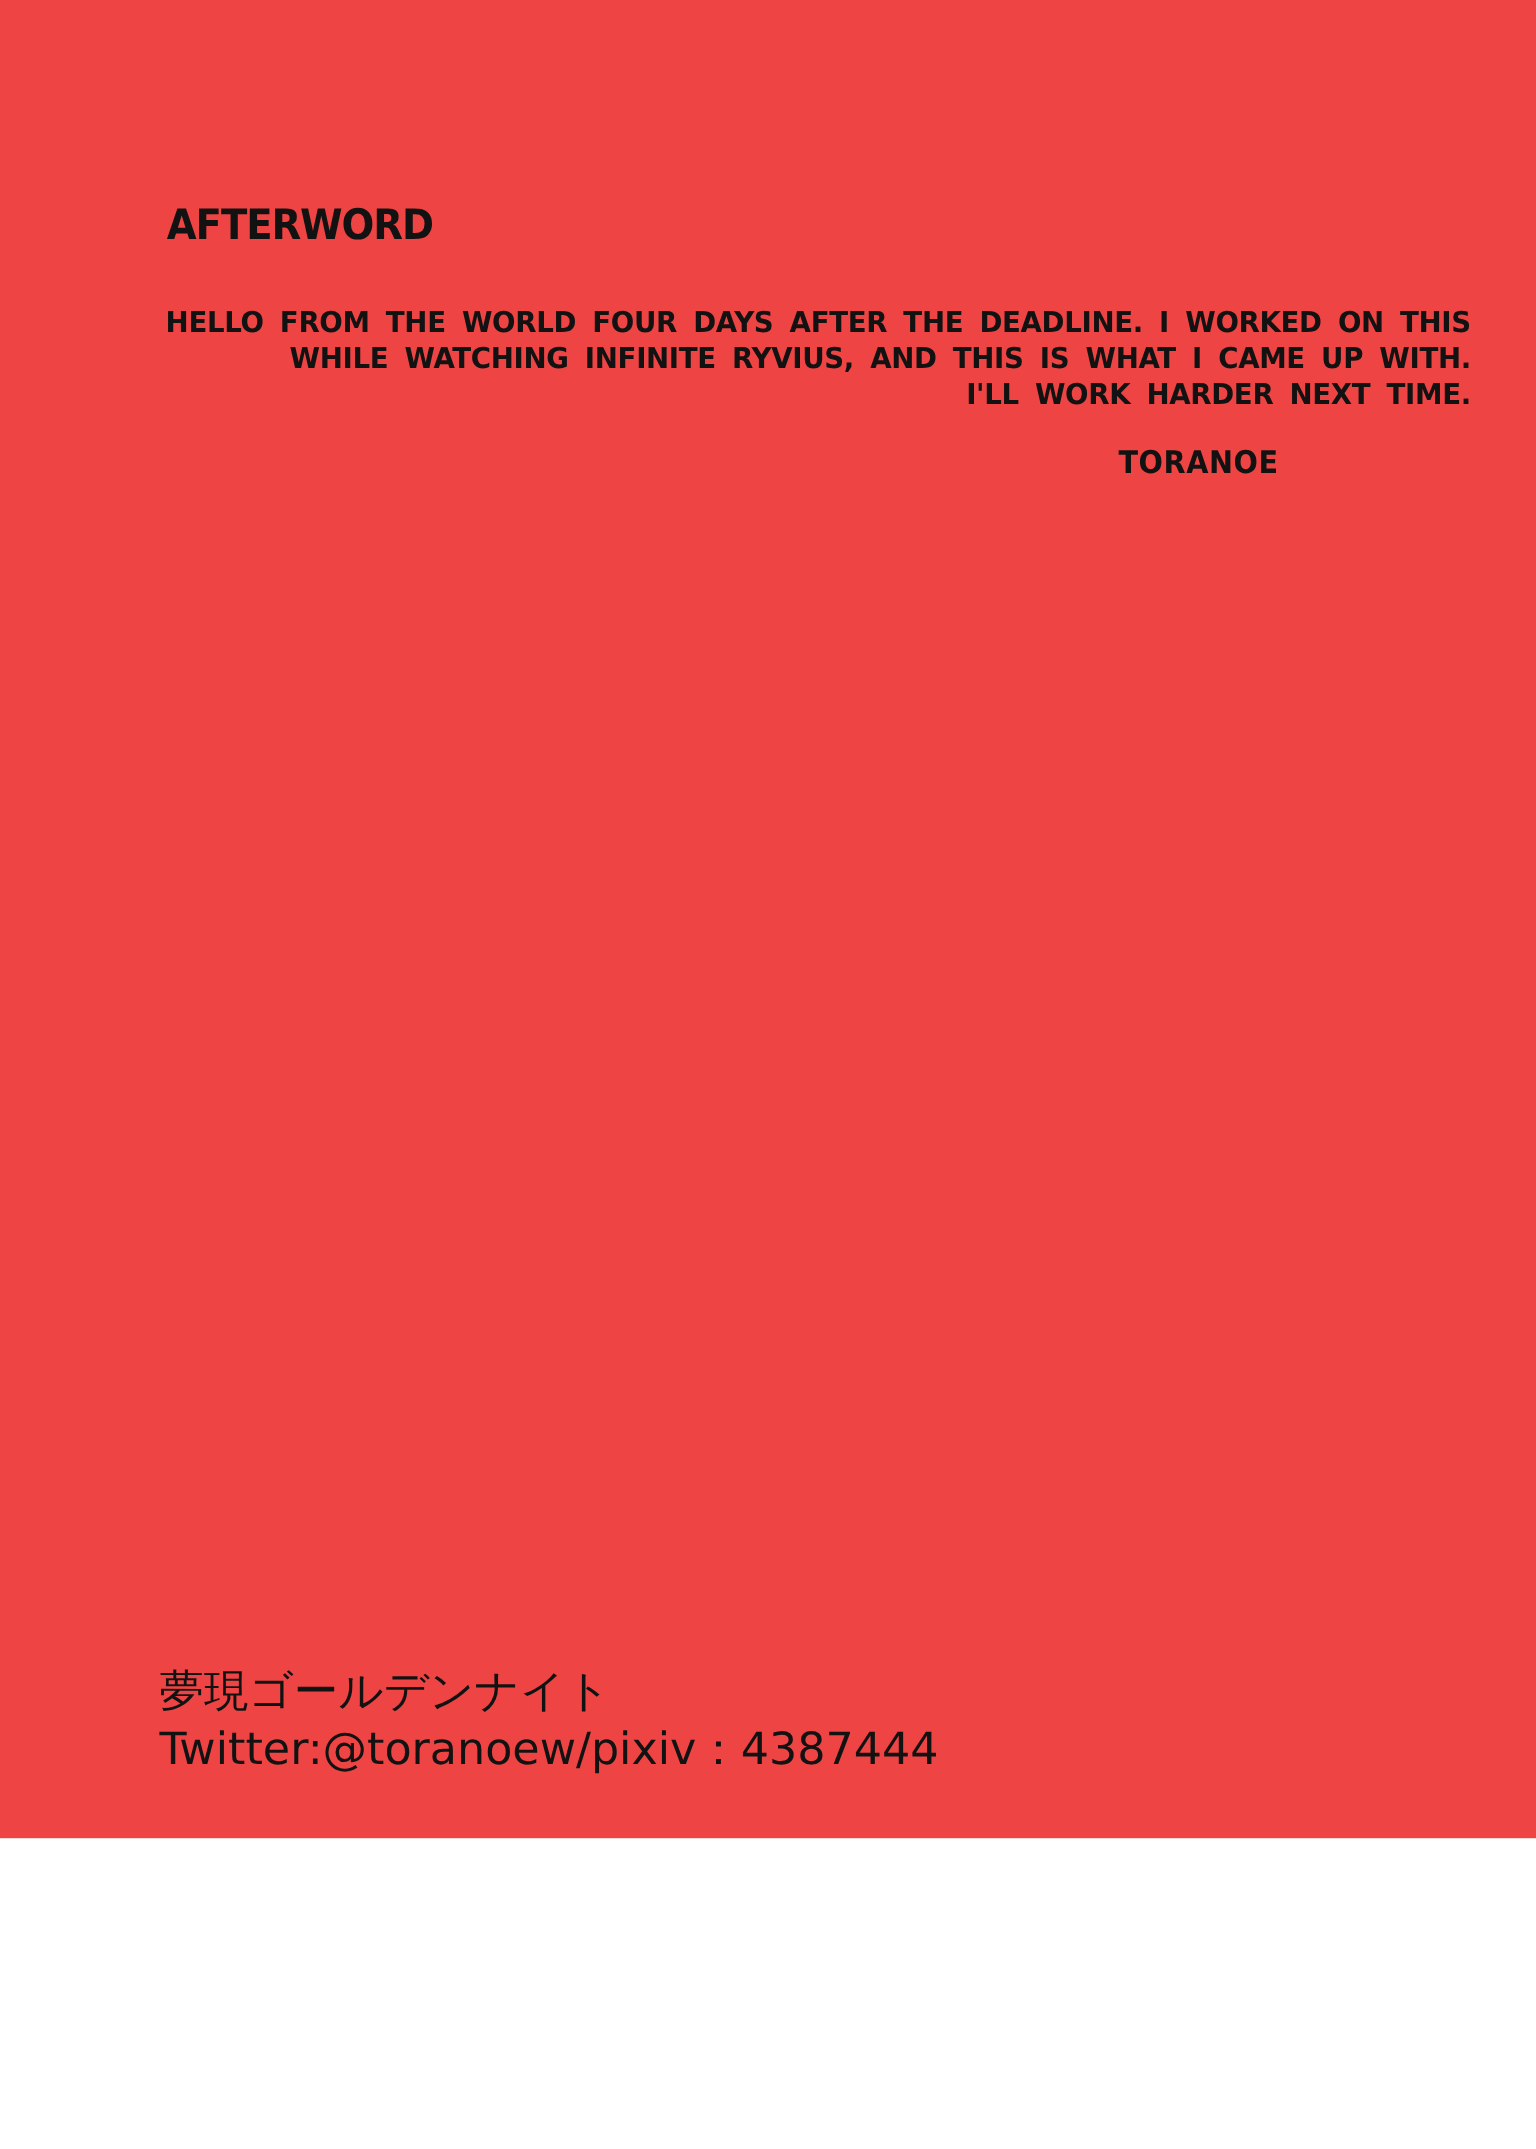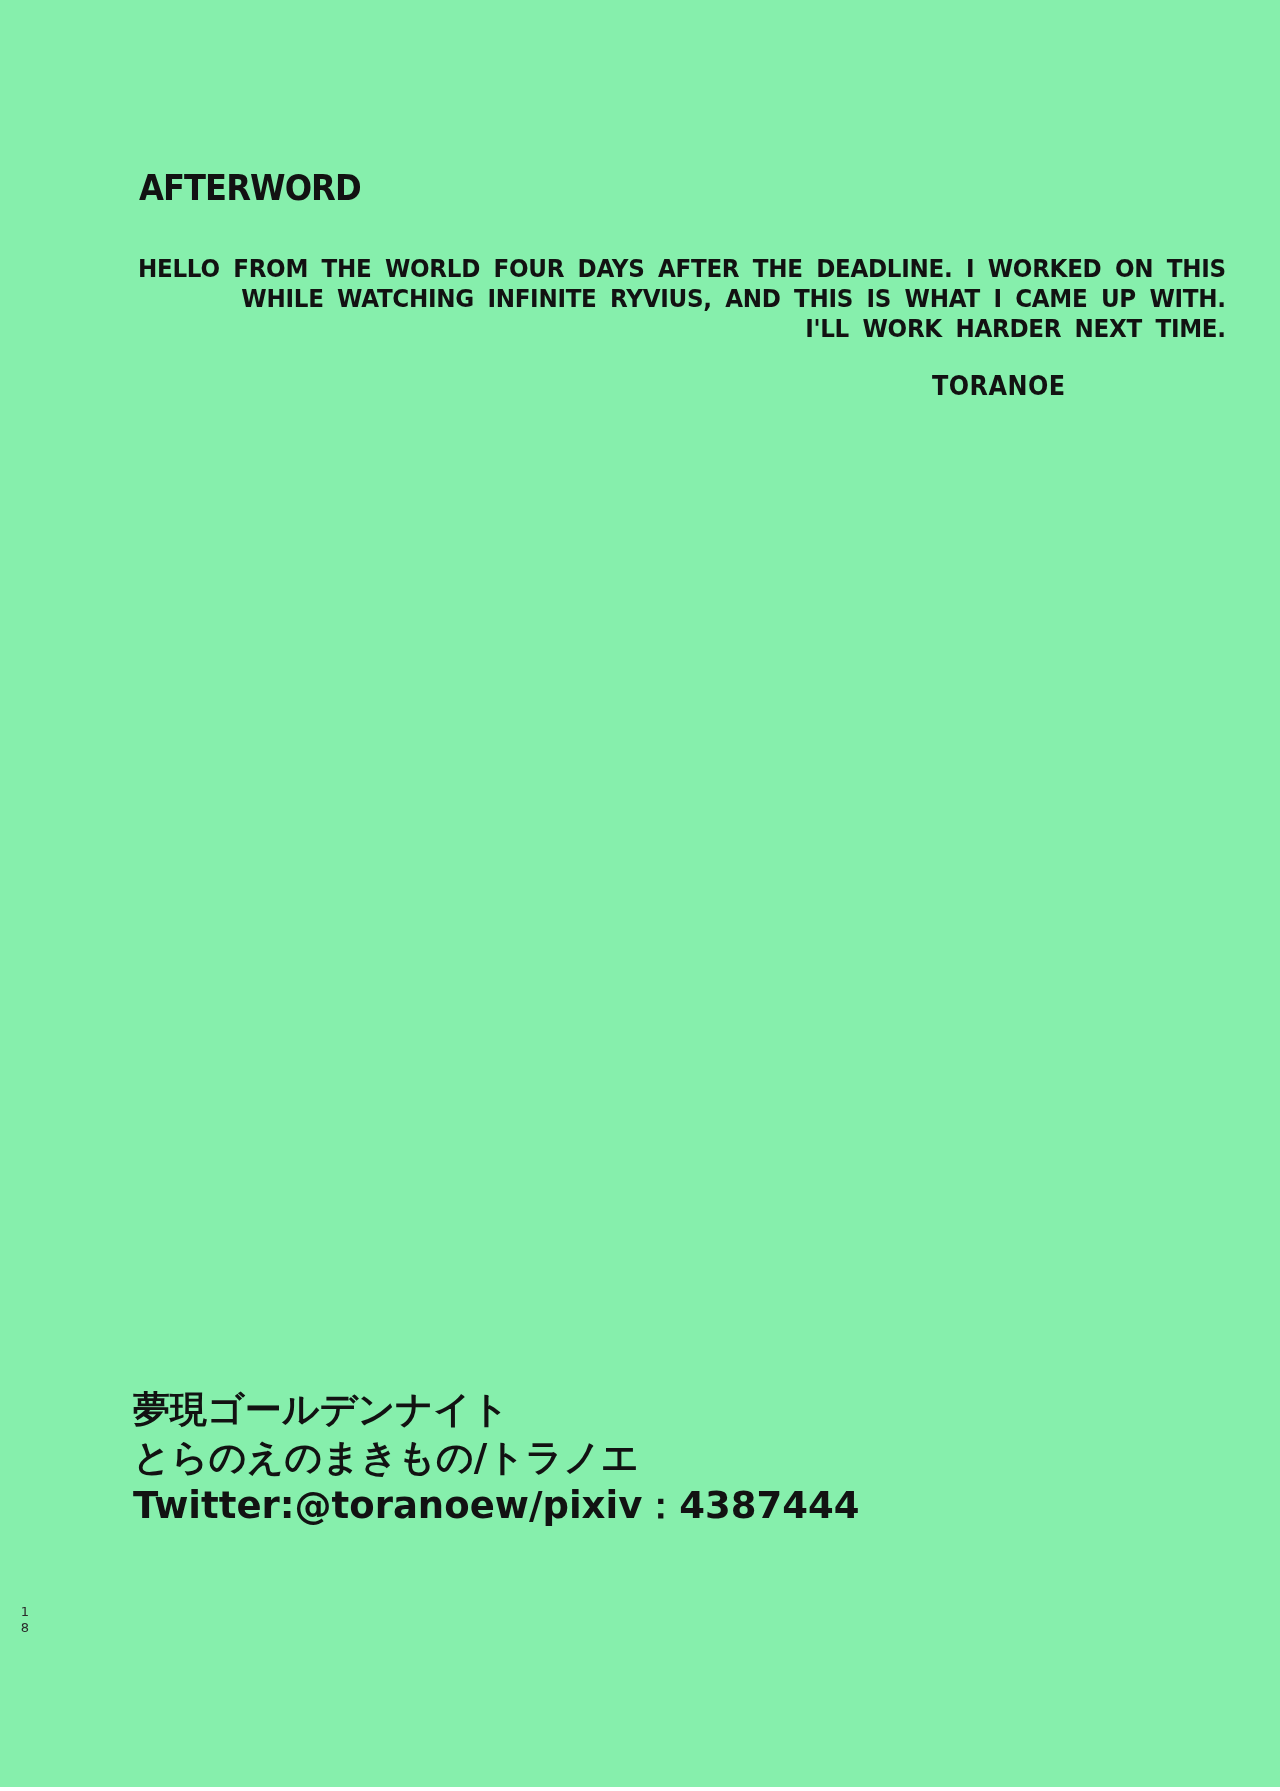--- a/index.html
+++ b/index.html
@@ -3,22 +3,22 @@
 <meta charset="utf-8">
 <style>
   html, body {
     margin: 0;
     padding: 0;
     background: #ffffff;
   }
   #page {
     position: relative;
     width: 1280px;
-    height: 1787px;
-    background: #86efac;
+    height: 1532px;
+    background: #ef4444;
     overflow: hidden;
     font-family: "DejaVu Sans", "Liberation Sans", sans-serif;
     color: #121212;
   }
   
   .afterword-heading {
     position: absolute;
     left: 139px;
     top: 168px;
     font-size: 35px;
@@ -61,21 +61,21 @@
   
   .colophon {
     position: absolute;
     left: 133px;
     top: 1386px;
   }
   .colophon-line {
     display: block;
     font-size: 37px;
     line-height: 48px;
-    font-weight: bold;
+    font-weight: normal;
     letter-spacing: 0px;
     white-space: nowrap;
   }
   
   .page-number {
     position: absolute;
     left: 17px;
     top: 1604px;
     width: 16px;
     text-align: center;
@@ -98,21 +98,20 @@
   <div class="afterword-body">
     <span class="body-line">HELLO FROM THE WORLD FOUR DAYS AFTER THE DEADLINE. I WORKED ON THIS</span>
     <span class="body-line">WHILE WATCHING INFINITE RYVIUS, AND THIS IS WHAT I CAME UP WITH.</span>
     <span class="body-line">I'LL WORK HARDER NEXT TIME.</span>
   </div>
 
   <div class="signature">TORANOE</div>
 
   <div class="colophon">
     <span class="colophon-line">夢現ゴールデンナイト</span>
-    <span class="colophon-line">とらのえのまきもの/トラノエ</span>
     <span class="colophon-line">Twitter:@toranoew/pixiv：4387444</span>
   </div>
 
   <div class="page-number">
     <span>1</span>
     <span>8</span>
   </div>
 
 </div>
 

